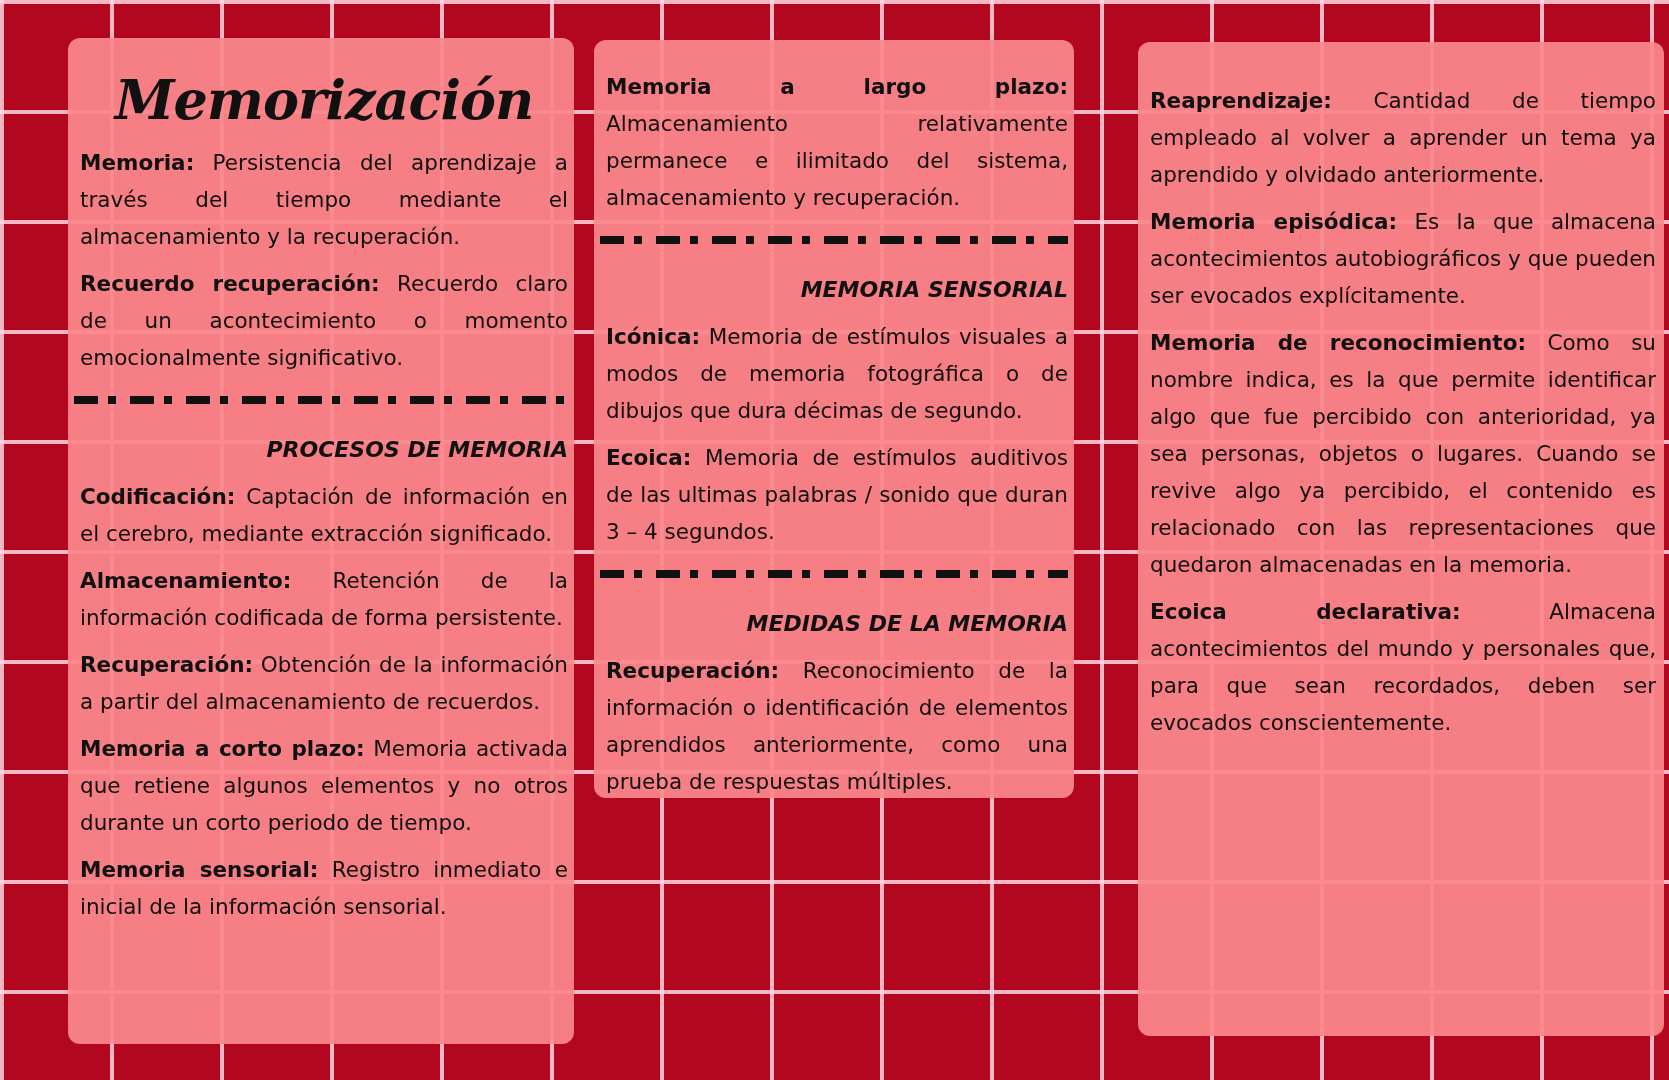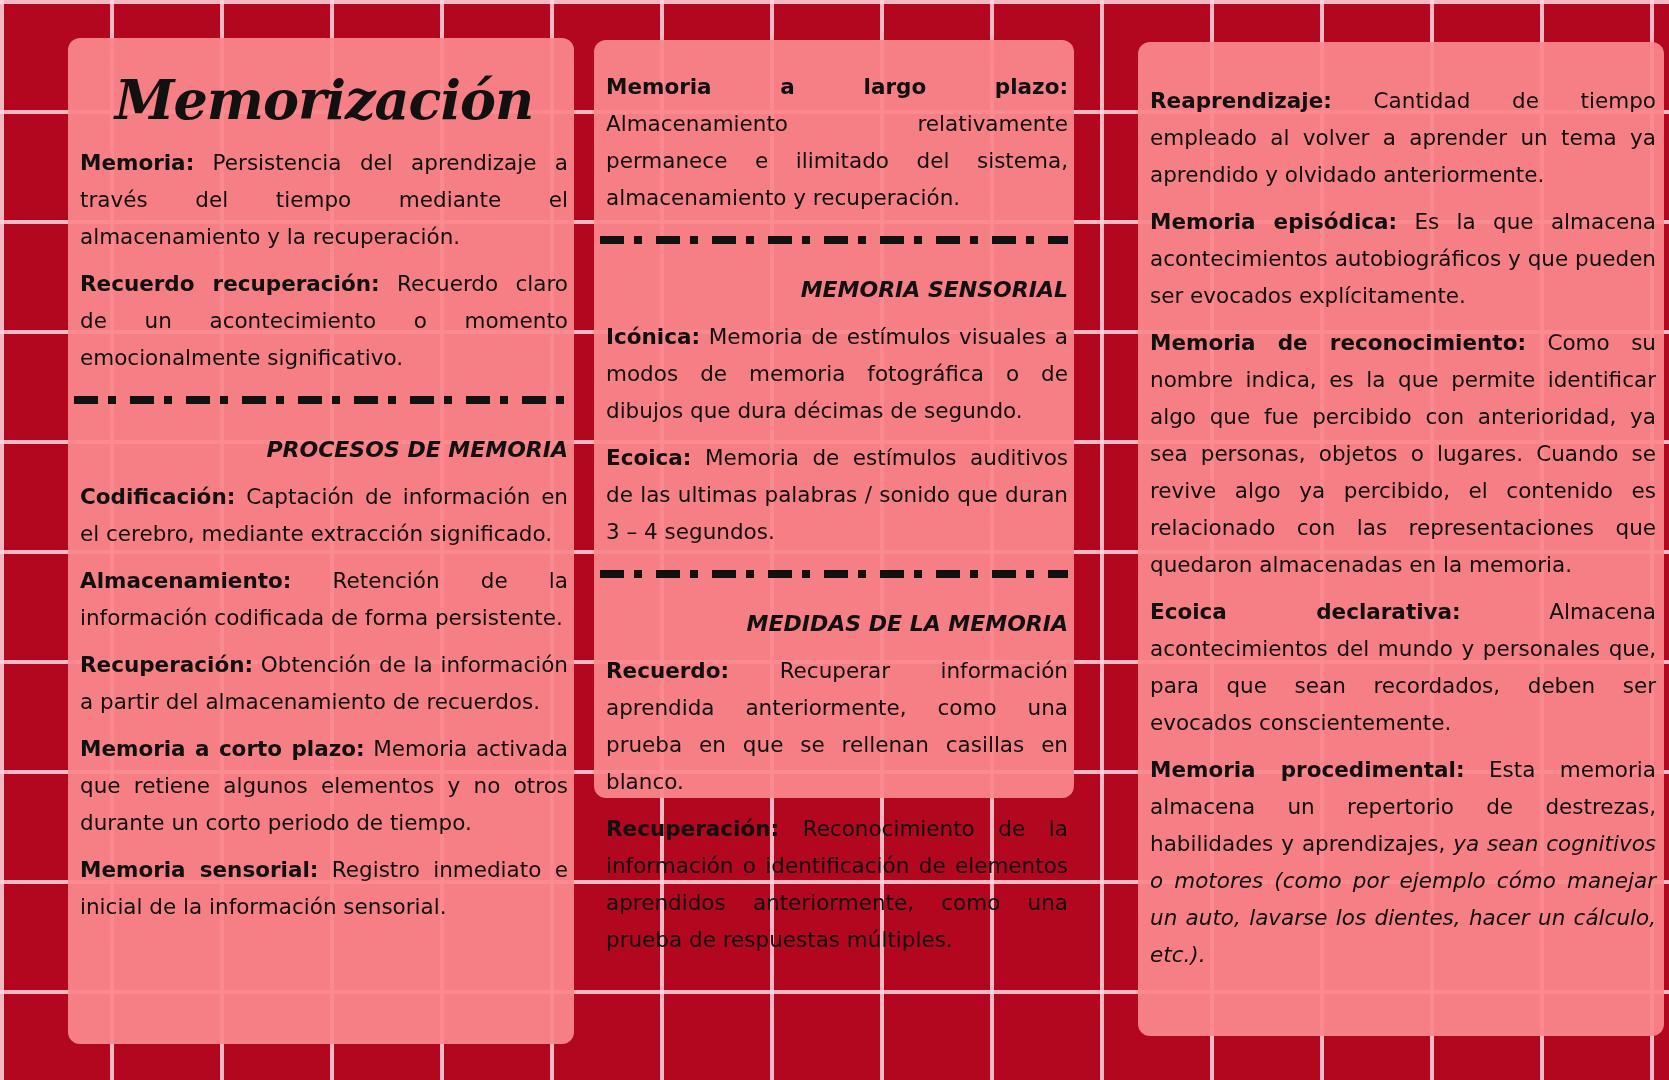--- a/index.html
+++ b/index.html
@@ -59,23 +59,21 @@
 </div>
 
 <div class="panel" id="p2">
   <p class="entry"><b>Memoria a largo plazo:</b><span> Almacenamiento relativamente permanece e ilimitado del sistema, almacenamiento y recuperación.</span></p>
   <div class="divider"></div>
   <div class="heading">MEMORIA SENSORIAL</div>
   <p class="entry"><b>Icónica:</b><span> Memoria de estímulos visuales a modos de memoria fotográfica o de dibujos que dura décimas de segundo.</span></p>
   <p class="entry"><b>Ecoica:</b><span> Memoria de estímulos auditivos de las ultimas palabras / sonido que duran 3 – 4 segundos.</span></p>
   <div class="divider"></div>
   <div class="heading">MEDIDAS DE LA MEMORIA</div>
-  <p class="entry"><b>Recuerdo:</b><span> Recuperar información aprendida anteriormente, como una prueba en que se rellenan casillas en blanco.</span></p>
   <p class="entry"><b>Recuperación:</b><span> Reconocimiento de la información o identificación de elementos aprendidos anteriormente, como una prueba de respuestas múltiples.</span></p>
 </div>
 
 <div class="panel" id="p3">
   <p class="entry"><b>Reaprendizaje:</b><span> Cantidad de tiempo empleado al volver a aprender un tema ya aprendido y olvidado anteriormente.</span></p>
   <p class="entry"><b>Memoria episódica:</b><span> Es la que almacena acontecimientos autobiográficos y que pueden ser evocados explícitamente.</span></p>
   <p class="entry"><b>Memoria de reconocimiento:</b><span> Como su nombre indica, es la que permite identificar algo que fue percibido con anterioridad, ya sea personas, objetos o lugares. Cuando se revive algo ya percibido, el contenido es relacionado con las representaciones que quedaron almacenadas en la memoria.</span></p>
   <p class="entry"><b>Ecoica declarativa:</b><span> Almacena acontecimientos del mundo y personales que, para que sean recordados, deben ser evocados conscientemente.</span></p>
-  <p class="entry"><b>Memoria procedimental:</b><span> Esta memoria almacena un repertorio de destrezas, habilidades y aprendizajes,</span><span class="it"> ya sean cognitivos o motores (como por ejemplo cómo manejar un auto, lavarse los dientes, hacer un cálculo, etc.).</span></p>
 </div>
 
 </body></html>

